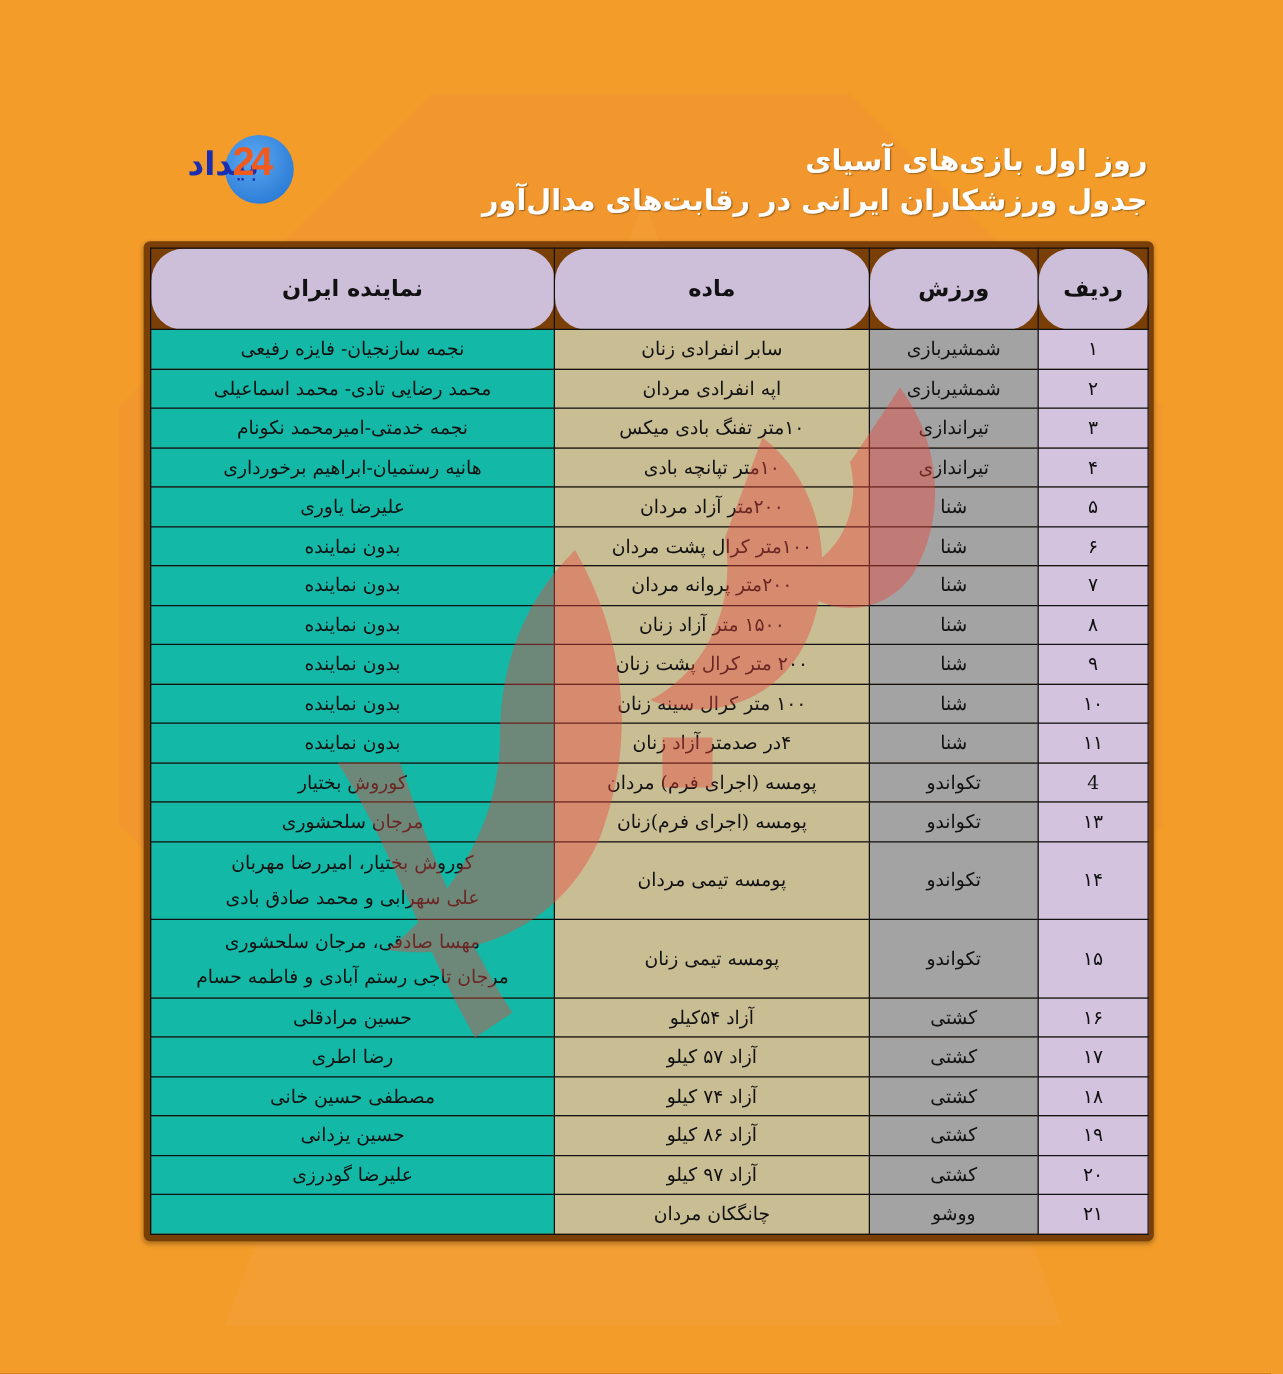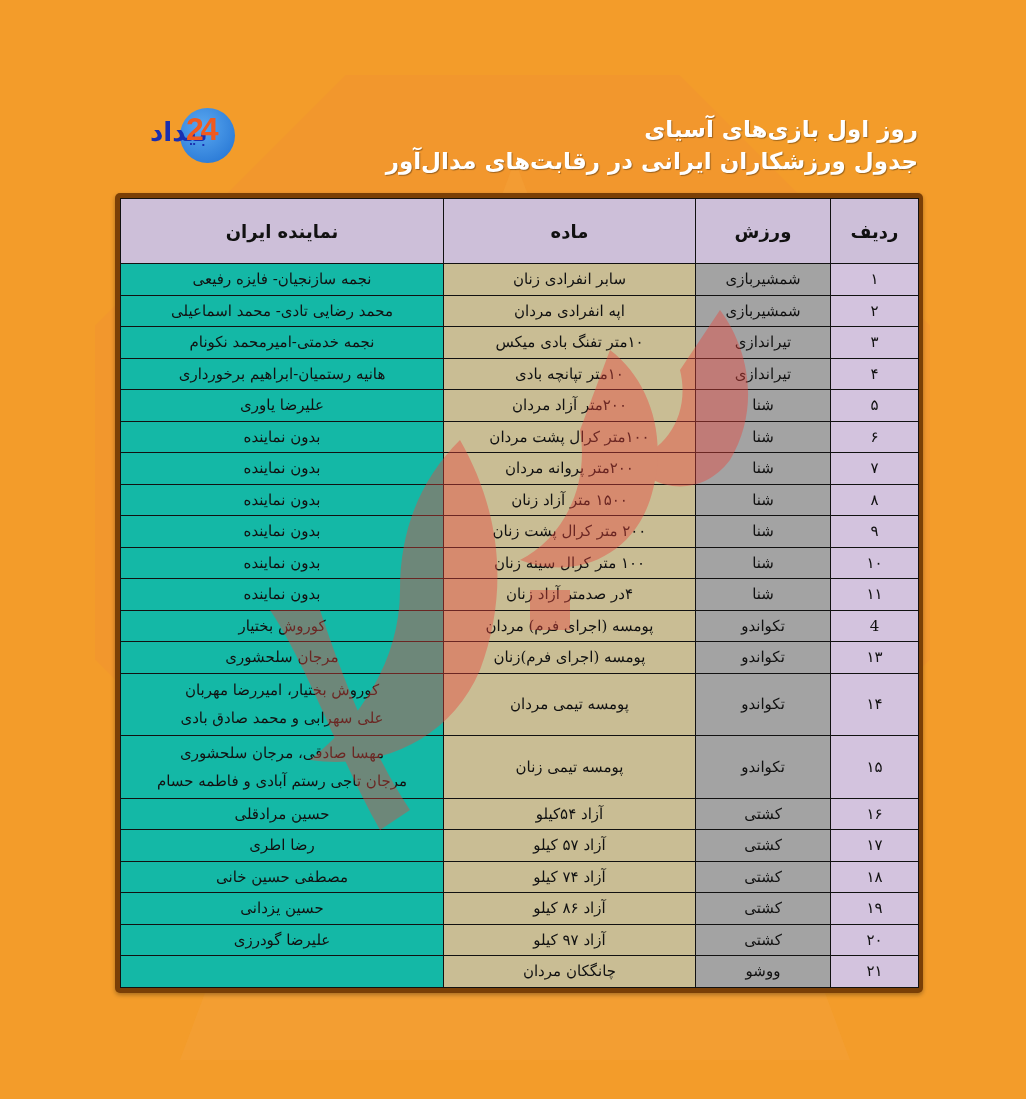--- a/index.html
+++ b/index.html
@@ -54,20 +54,21 @@
     position:absolute; left:120px; top:198px; width:799px;
     border-collapse:collapse; direction:rtl; table-layout:fixed;
     font-family:"DejaVu Serif", serif; color:#111;
   }
   table.medals td, table.medals th {
     border:1.5px solid #111; text-align:center; padding:0; font-size:15px;
   }
   table.medals th {
     height:64px; background:#cdbfd9; font-weight:bold; font-size:18px;
     font-family:"DejaVu Sans", sans-serif;
+    border-radius:26px;
   }
   table.medals td { height:30.5px; }
   table.medals tr.tall td { height:61.5px; line-height:28px; }
   .c-idx { background:#d3c3de; width:87px; }
   .c-sport { background:#a3a3a3; width:134px; }
   .c-event { background:#c9bd94; width:251px; }
   .c-rep { background:#14b8a6; }
 </style>
 </head>
 <body>

